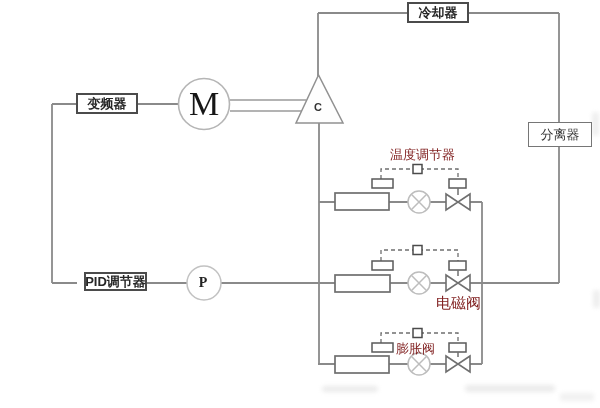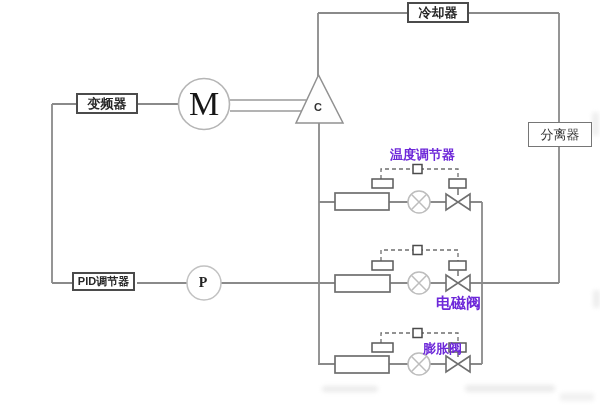--- a/index.html
+++ b/index.html
@@ -9,22 +9,22 @@
   }
   .stage svg{position:absolute;left:0;top:0;z-index:1;}
   .box{
     position:absolute;z-index:2;background:#ffffff;
     border:2px solid #4b4b4b;box-sizing:border-box;
     display:flex;align-items:center;justify-content:center;
     font-size:13px;font-weight:700;color:#262626;white-space:nowrap;
   }
   .box.thin{border-width:1.5px;border-color:#767676;font-weight:400;color:#333;}
   .freelabel{
-    position:absolute;z-index:2;font-size:13px;font-weight:700;
-    color:#6d28d9;white-space:nowrap;line-height:1;
+    position:absolute;z-index:2;font-size:13px;font-weight:400;
+    color:#7f1d1d;white-space:nowrap;line-height:1;
   }
   .letter{
     position:absolute;z-index:2;transform:translate(-50%,-50%);
     color:#161616;line-height:1;white-space:nowrap;
   }
   .letter.m{font-family:"Liberation Serif",serif;font-size:34px;}
   .letter.p{font-family:"Liberation Serif",serif;font-size:14px;font-weight:600;color:#222;}
   .letter.c{font-size:11px;font-weight:700;color:#333;}
   .smudge{
     position:absolute;z-index:0;background:#c8c8c8;filter:blur(2px);
@@ -95,35 +95,35 @@
         <path d="M411.3,356.3 L426.7,371.7 M426.7,356.3 L411.3,371.7"></path>
       </g>
       <path d="M446,356 L458,364 L446,372 Z M470,356 L458,364 L470,372 Z" fill="#ffffff" stroke="#6f6f6f" stroke-width="1.6"></path>
     </g>
   </svg>
 
   <div class="box" style="left:407px;top:2px;width:62px;height:21px;">冷却器</div>
 
   <div class="box" style="left:76px;top:93px;width:62px;height:21px;">变频器</div>
 
-  <div class="box" style="left:72px;top:272px;width:63px;height:19px;font-size:11px;">PID调节器</div>
+  <div class="box" style="left:84px;top:272px;width:63px;height:19px;font-size:13px;">PID调节器</div>
 
   <div class="box thin" style="left:528px;top:122px;width:64px;height:25px;">分离器</div>
 
   <div class="letter m" style="left:204px;top:104px;">M</div>
 
   <div class="letter c" style="left:318px;top:107px;">C</div>
 
   <div class="letter p" style="left:203px;top:283px;">P</div>
 
   <div class="freelabel" style="left:390px;top:148px;">温度调节器</div>
 
   <div class="freelabel" style="left:436px;top:295px;font-size:15px;">电磁阀</div>
 
-  <div class="freelabel" style="left:396px;top:342px;margin-left:27px;">膨胀阀</div>
+  <div class="freelabel" style="left:396px;top:342px;">膨胀阀</div>
 
   <div class="smudge" style="left:322px;top:386px;width:56px;height:6px;opacity:.35;"></div>
   <div class="smudge" style="left:465px;top:385px;width:90px;height:7px;opacity:.35;"></div>
   <div class="smudge" style="left:560px;top:393px;width:34px;height:8px;opacity:.25;"></div>
   <div class="smudge" style="left:592px;top:112px;width:7px;height:24px;opacity:.3;"></div>
   <div class="smudge" style="left:593px;top:290px;width:7px;height:18px;opacity:.3;"></div>
 
 </div>
 
 </body></html>

